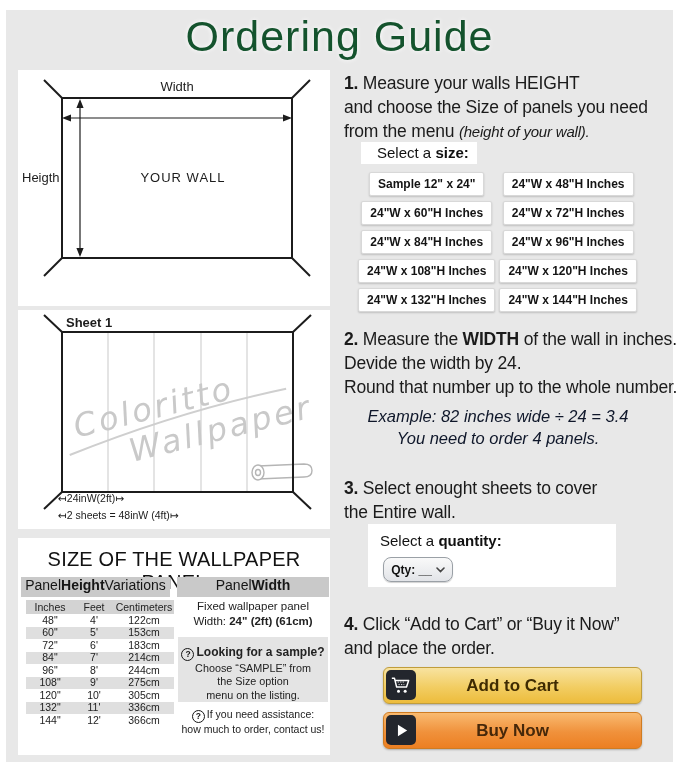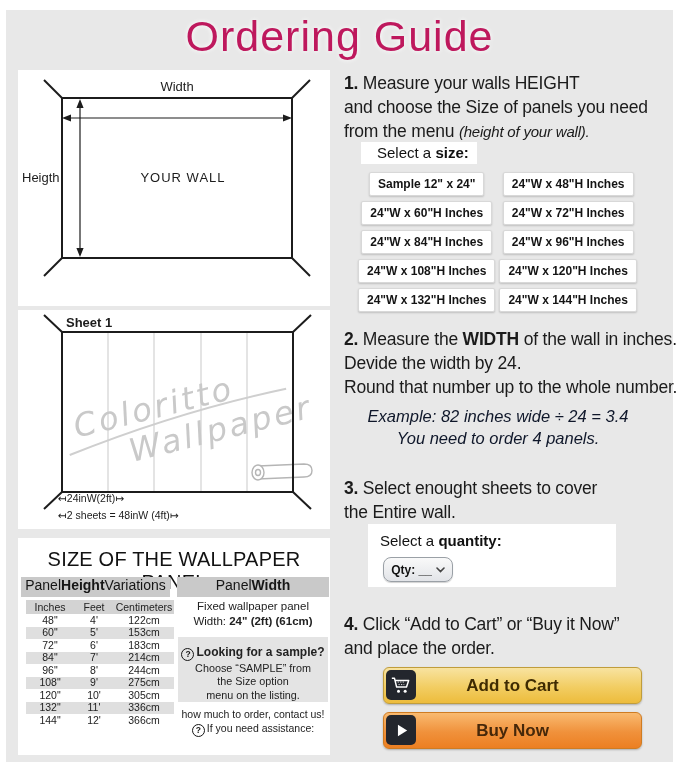--- a/index.html
+++ b/index.html
@@ -1,21 +1,21 @@
 <!DOCTYPE html>
 <html style="--page-bg: #e8e8e8; --panel-bg: #ffffff; --header-strip: #c9c9c9; --icon-box: #23262d; --accent-gold: #f0c14b; --accent-orange: #ee8c2d;"><head>
 <meta charset="utf-8">
 <style>
   html,body{margin:0;padding:0;}
   body{font-family:"Liberation Sans","DejaVu Sans",sans-serif;background:#fff;}
   #stage{position:relative;width:679px;height:769px;background:#fff;overflow:hidden;}
   #canvas{position:absolute;left:6px;top:10px;right:6px;bottom:7px;background:var(--page-bg,#e8e8e8);}
   
   #title{position:absolute;left:0;top:12px;width:679px;text-align:center;font-size:43px;
-         letter-spacing:1px;color:#be185d;font-weight:400;text-shadow:0 0 5px #fff;}
+         letter-spacing:1px;color:#14532d;font-weight:400;text-shadow:0 0 5px #fff;}
   
   .white-box{position:absolute;left:18px;width:312px;background:var(--panel-bg,#fff);}
   #wall-box{top:70px;height:236px;}
   #sheet-box{top:310px;height:219px;}
   #panel-box{top:538px;height:217px;}
   svg{display:block;}
   svg text{font-family:"Liberation Sans","DejaVu Sans",sans-serif;}
   .wm{font-family:"DejaVu Sans",sans-serif;font-style:italic;}
   
   .step{position:absolute;left:344px;width:334px;font-size:17.5px;line-height:1.36;
@@ -224,22 +224,22 @@
     </div>
 
     <div id="sample-box">
       <div class="sb-title"><span class="qmark">?</span><span>Looking for a sample?</span></div>
       <div>Choose “SAMPLE” from</div>
       <div>the Size option</div>
       <div>menu on the listing.</div>
     </div>
 
     <div id="assist">
+      <div><span class="qmark">?</span><span>If you need assistance:</span></div>
       <div>how much to order, contact us!</div>
-      <div><span class="qmark">?</span><span>If you need assistance:</span></div>
     </div>
   </div>
 
   <div class="step" id="step1">
     <span class="num">1.</span><span> Measure your walls HEIGHT</span><br>
     <span>and choose the Size of panels you need</span><br>
     <span>from the menu </span><span class="note">(height of your wall).</span>
   </div>
 
   <div id="size-chip">

